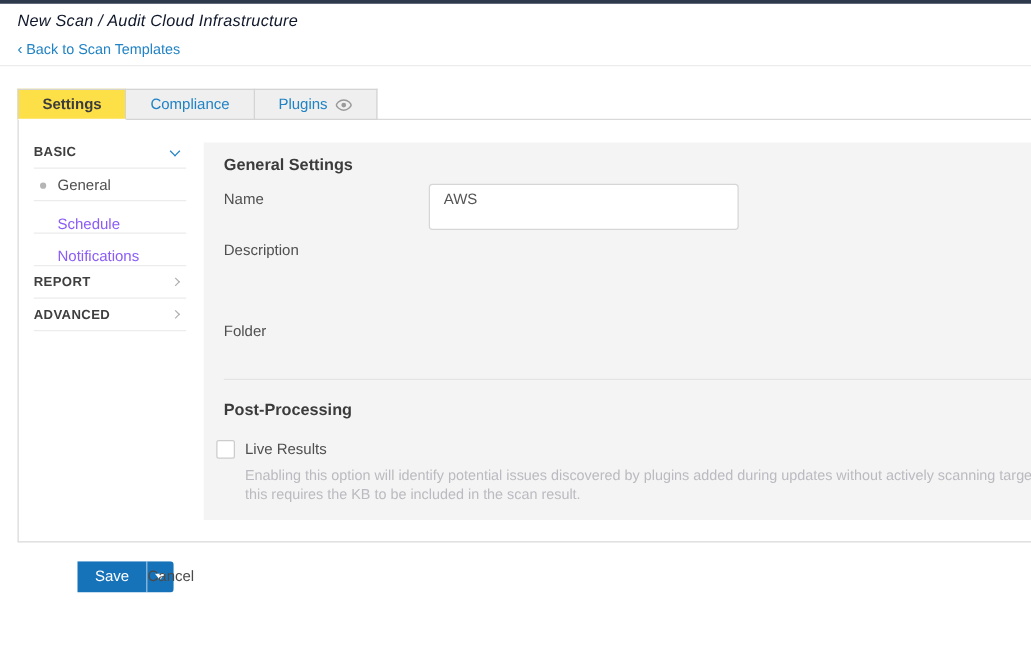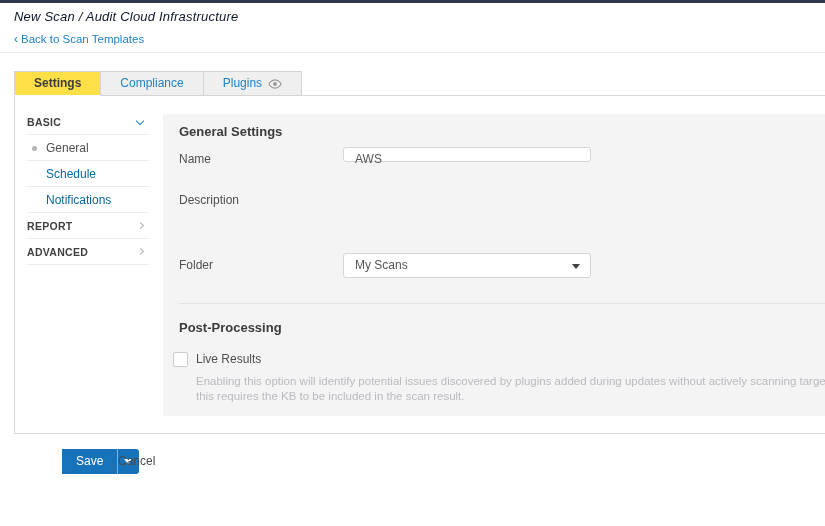--- a/index.html
+++ b/index.html
@@ -28,37 +28,37 @@
 
   
   .panel { position:absolute; left:14px; top:95px; width:846px; height:339px;
     background:#fff; border:1px solid #d9d9d9; }
 
   
   .side { position:absolute; left:12px; top:13px; width:122px; }
   .side-row { height:26px; display:flex; align-items:center; border-bottom:1px solid #ececec;
     cursor:pointer; position:relative; }
   .side-row.section { font-size:10.5px; font-weight:bold; color:#3f3f3f; letter-spacing:.3px; }
-  .side-row.link { font-size:12px; color:#0369a1; padding-left:19px; }
+  .side-row.link { font-size:12px; color:#8b5cf6; padding-left:19px;align-items:flex-end; }
   .side-row.current { font-size:12px; color:#4f4f4f; padding-left:19px; }
   .bullet { position:absolute; left:5px; top:11px; width:5px; height:5px; border-radius:50%;
     background:#b5b5b5; }
   .chev-down { position:absolute; right:6px; top:9px; width:6px; height:6px;
     border-right:1.6px solid #2183c4; border-bottom:1.6px solid #2183c4; transform:rotate(45deg); }
   .chev-right { position:absolute; right:6px; top:10px; width:5px; height:5px;
     border-right:1.5px solid #b0b0b0; border-top:1.5px solid #b0b0b0; transform:rotate(45deg); }
 
   
   .formbox { position:absolute; left:148px; top:18px; width:697px; height:302px; background:#f4f4f4; }
   .sec-title { position:absolute; left:16px; font-size:13px; font-weight:bold; color:#3b3b3b; }
   .t1 { top:10px; } .t2 { top:206px; }
   .f-label { position:absolute; left:16px; font-size:12px; color:#4f4f4f; }
   .field { position:absolute; left:180px; background:#fff; border:1px solid #d6d6d6;
     border-radius:3px; font-size:12px; color:#555; }
-  .name-input { top:33px; width:248px; height:15px; line-height:23px; padding:0 11px; }
+  .name-input { top:33px; width:248px; height:37px; line-height:23px; padding:0 11px; }
   .desc-area { top:74px; width:248px; height:49px; padding:7px 11px; }
   .gram { position:absolute; right:9px; top:12px; width:25px; height:25px; border-radius:50%;
     background:#fff; box-shadow:0 0 0 1px #e0e0e0; display:flex; align-items:center;
     justify-content:center; cursor:pointer; }
   .gram-inner { width:21px; height:21px; border-radius:50%; background:#0e8a68; color:#fff;
     font-size:13px; font-weight:bold; display:flex; align-items:center; justify-content:center;
     font-family:"DejaVu Sans",sans-serif; }
   .folder-select { top:139px; width:248px; height:25px; line-height:23px; padding:0 11px;
     cursor:pointer; }
   .sel-arrow { position:absolute; right:10px; top:10px; width:0; height:0;
@@ -145,24 +145,20 @@
     <div class="sec-title t1">General Settings</div>
 
     <div class="f-label" style="top:38px">Name</div>
     <div class="field name-input">
       <span>AWS</span>
     </div>
 
     <div class="f-label" style="top:79px">Description</div>
 
     <div class="f-label" style="top:144px">Folder</div>
-    <div class="field folder-select">
-      <span>My Scans</span>
-      <span class="sel-arrow"></span>
-    </div>
 
     <div class="form-divider"></div>
 
     <div class="sec-title t2">Post-Processing</div>
 
     <div class="checkbox"></div>
     <div class="cb-label">Live Results</div>
     <div class="help">
       <div>Enabling this option will identify potential issues discovered by plugins added during updates without actively scanning targets. Note that</div>
       <div>this requires the KB to be included in the scan result.</div>

